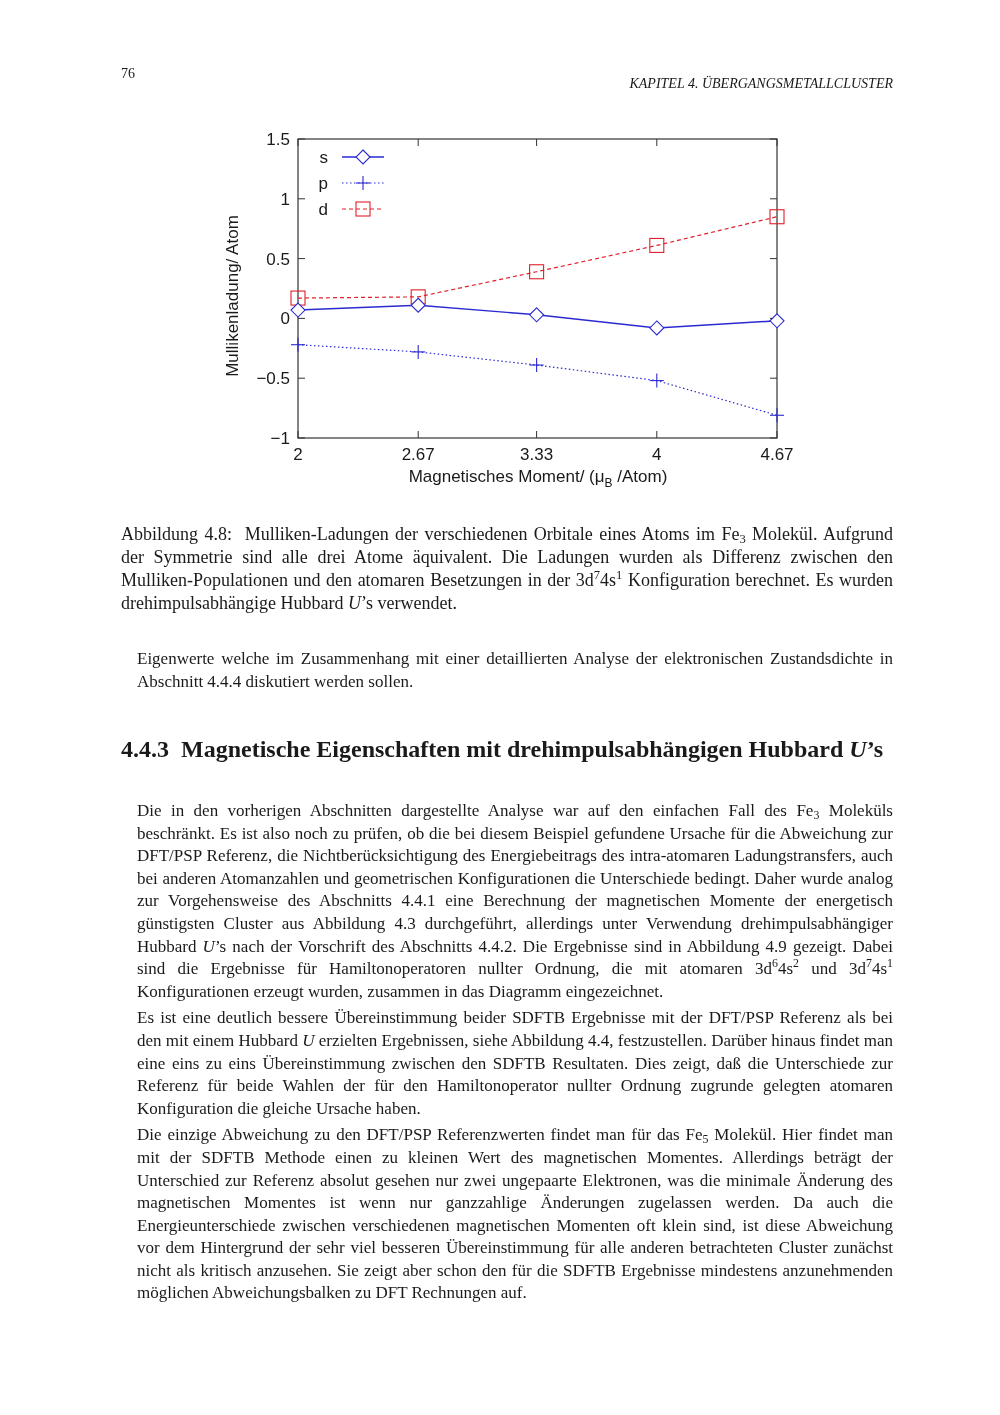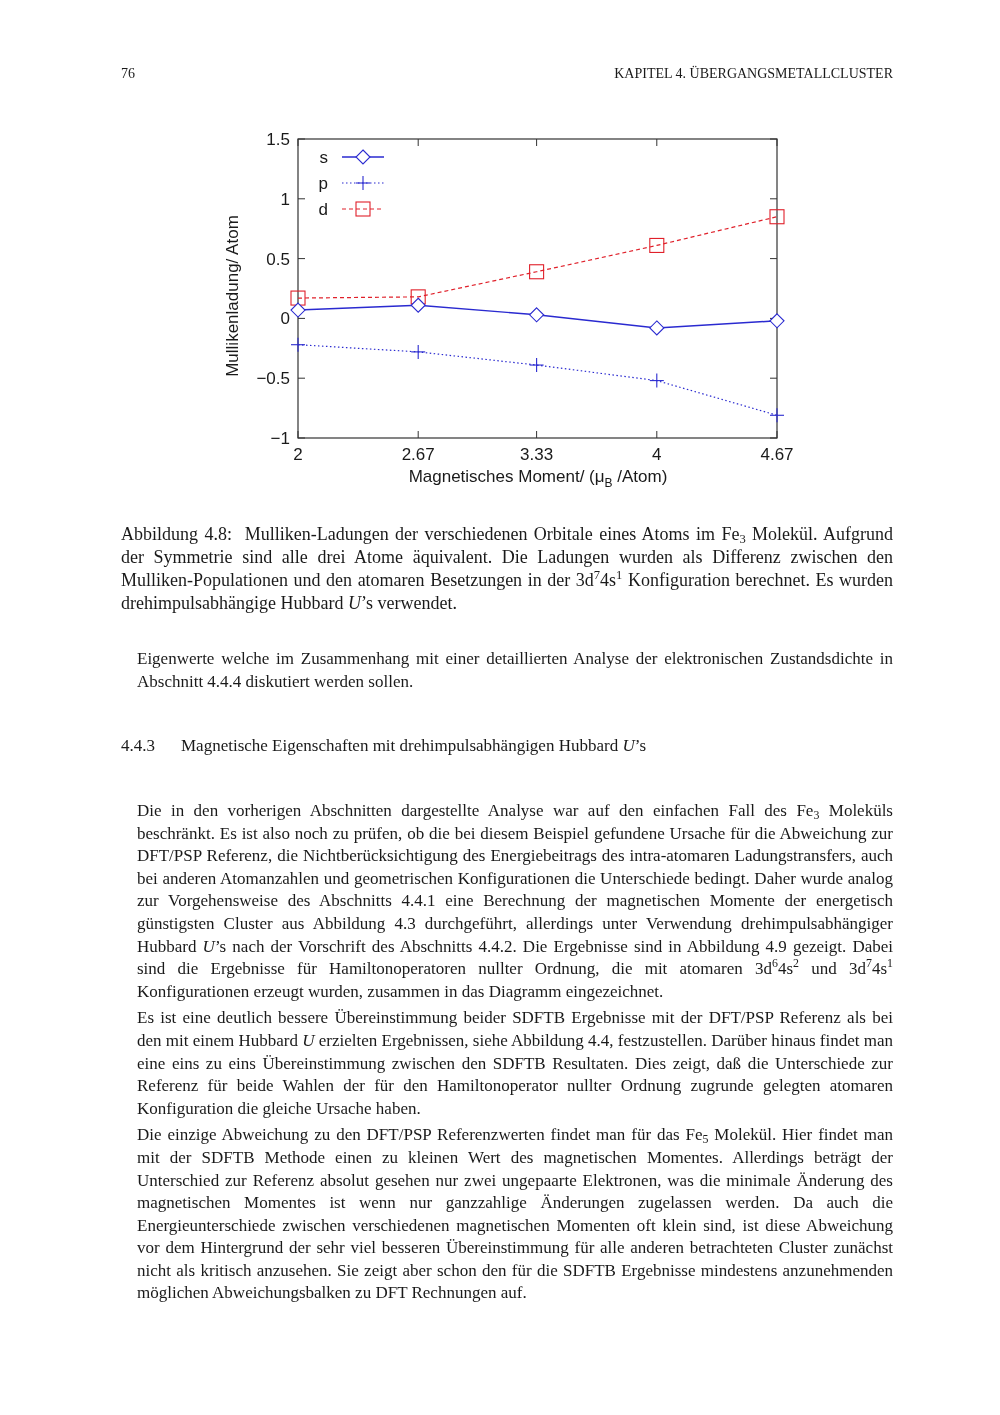--- a/index.html
+++ b/index.html
@@ -1,30 +1,30 @@
 <!DOCTYPE html>
 <html><head>
 <meta charset="utf-8">
 <style>
   html, body { margin:0; padding:0; background:#ffffff; }
   body { width:1000px; height:1415px; position:relative; overflow:hidden;
          font-family:"Liberation Serif", "DejaVu Serif", serif; color:#1a1a1a; }
   .running-header { position:absolute; top:66px; left:121px; width:772px; height:24px;
          font-size:14px; }
   .running-header .pg { position:absolute; left:0; top:0; }
-  .running-header .chap { position:absolute; right:0; top:0; }
+  .running-header .chap { position:absolute; right:0; top:10px; font-style:italic; }
   #chart { position:absolute; left:210px; top:124px; width:600px; height:370px; }
   #chart svg text { font-family:"Liberation Sans", "DejaVu Sans", sans-serif; fill:#1a1a1a; }
   .caption { position:absolute; left:121px; top:523px; width:772px; font-size:18px;
          line-height:23px; text-align:justify; }
   .body-text { position:absolute; left:121px; width:772px; font-size:17px; line-height:22.6px;
          text-align:justify; }
   .body-text p { margin:0 0 4px 16px; }
-  .section-head { position:absolute; left:121px; top:736px; width:772px; font-size:17px;
-         font-weight:normal; }
+  .section-head { position:absolute; left:121px; top:736px; width:772px; font-size:24px;
+         font-weight:bold; }
   .section-head .num { display:inline-block; width:60px; }
   sub, sup { font-size:0.7em; line-height:0; }
   sub { vertical-align:-0.25em; }
   sup { vertical-align:0.55em; }
   i.u { font-style:italic; }
 </style>
 </head>
 <body>
 
 <div class="running-header">

